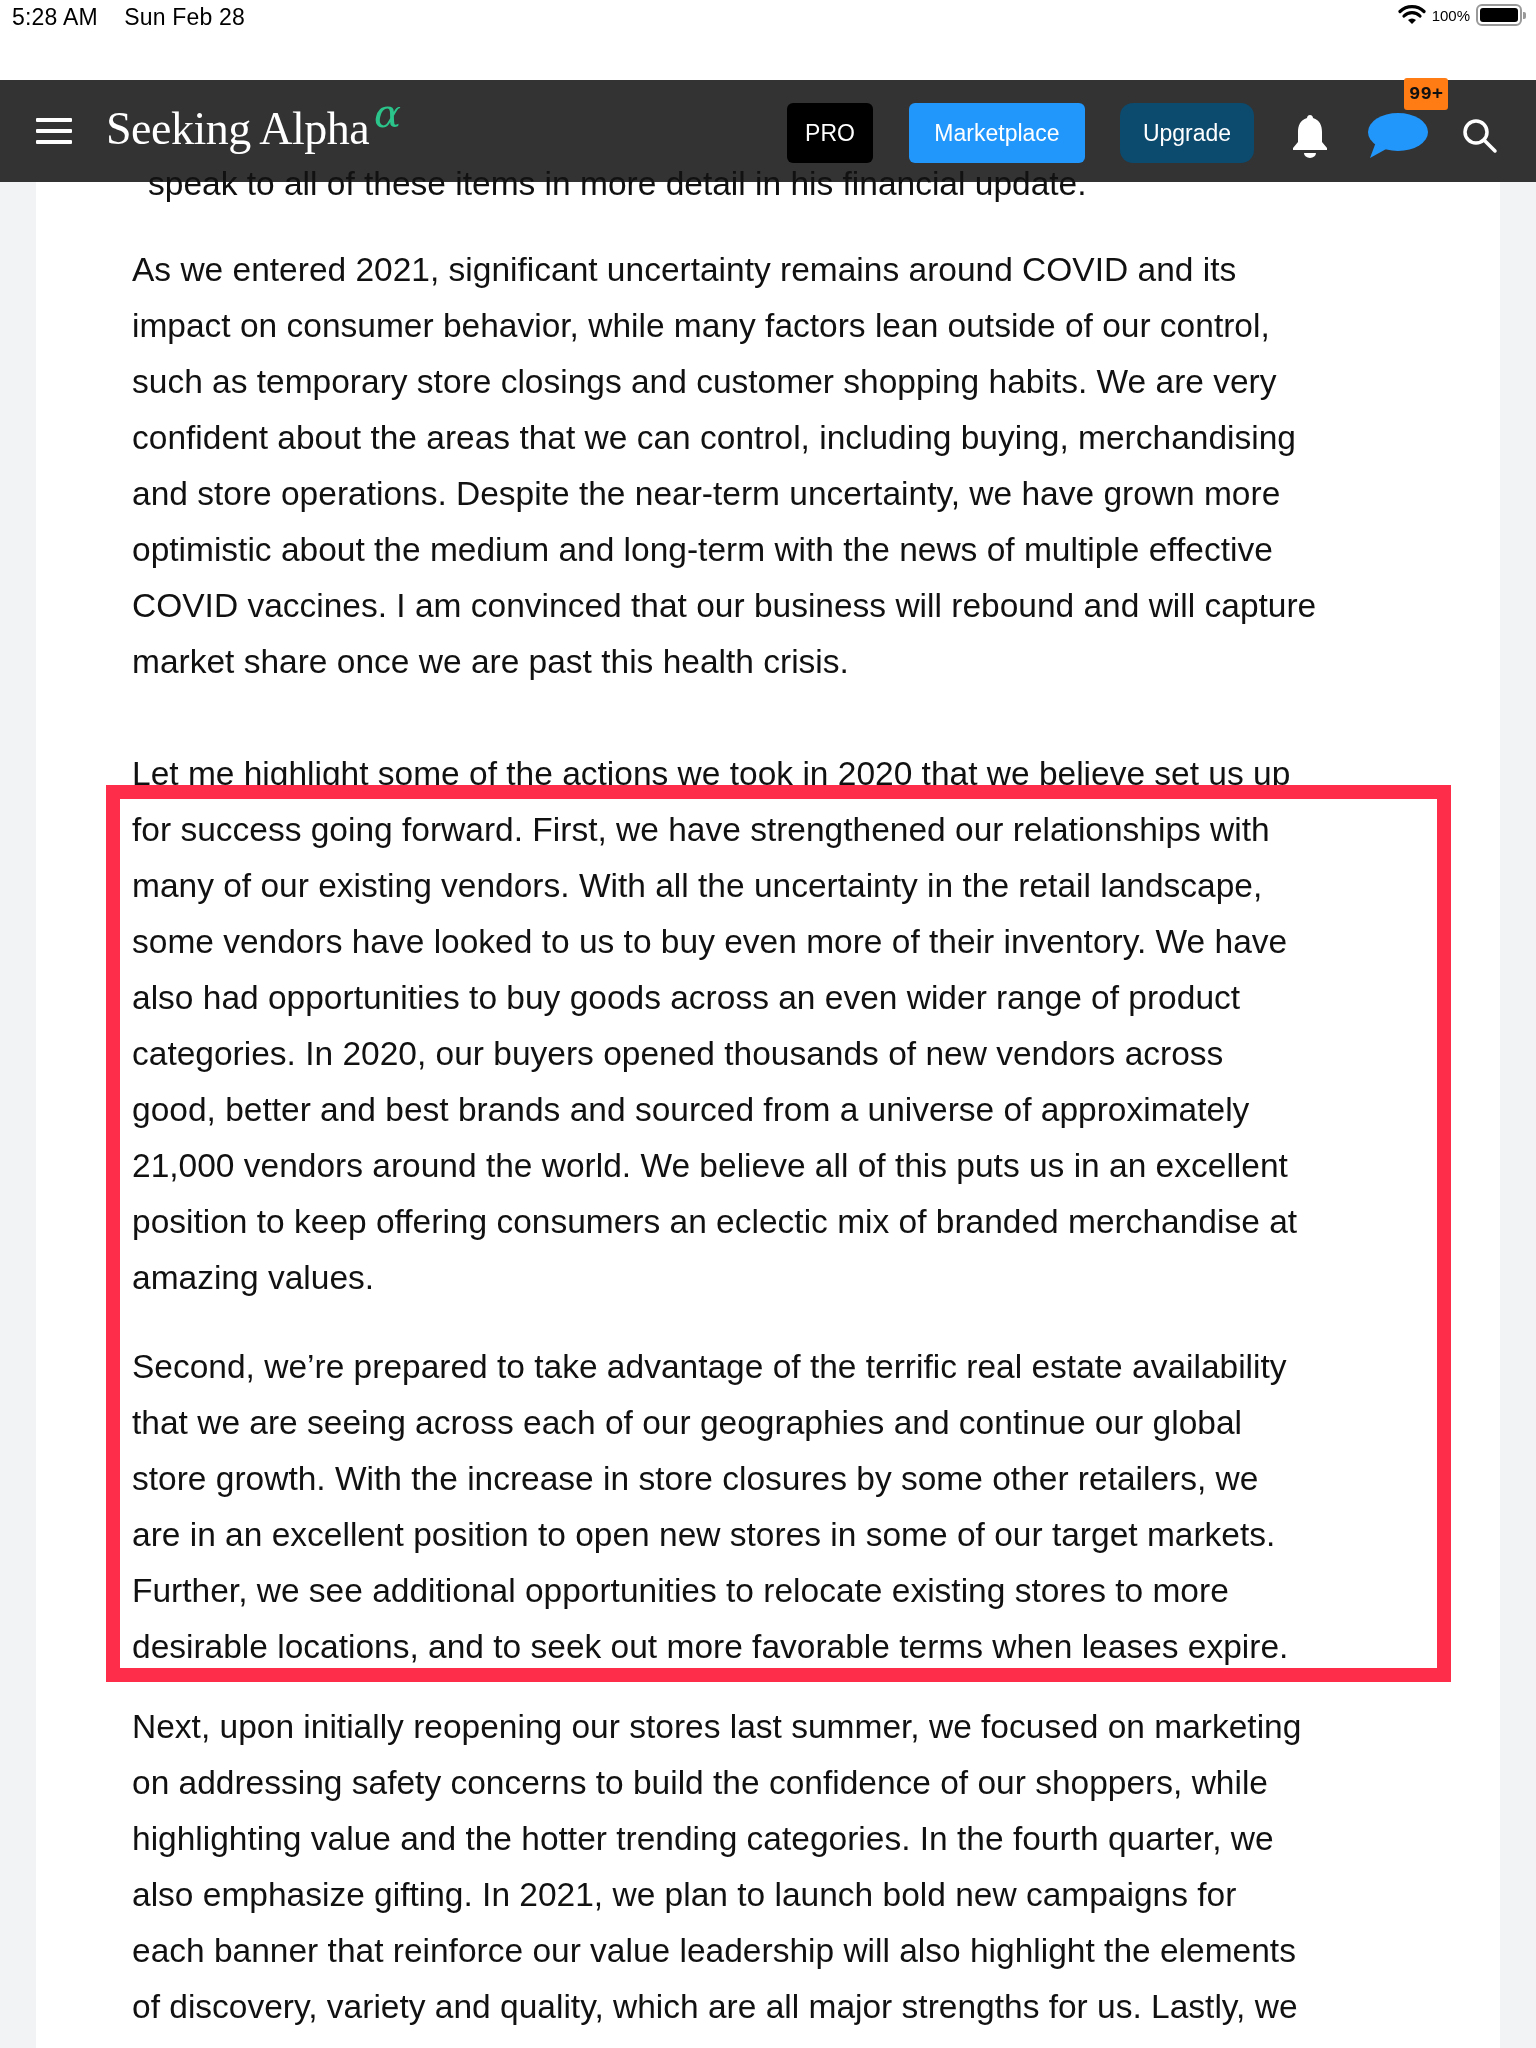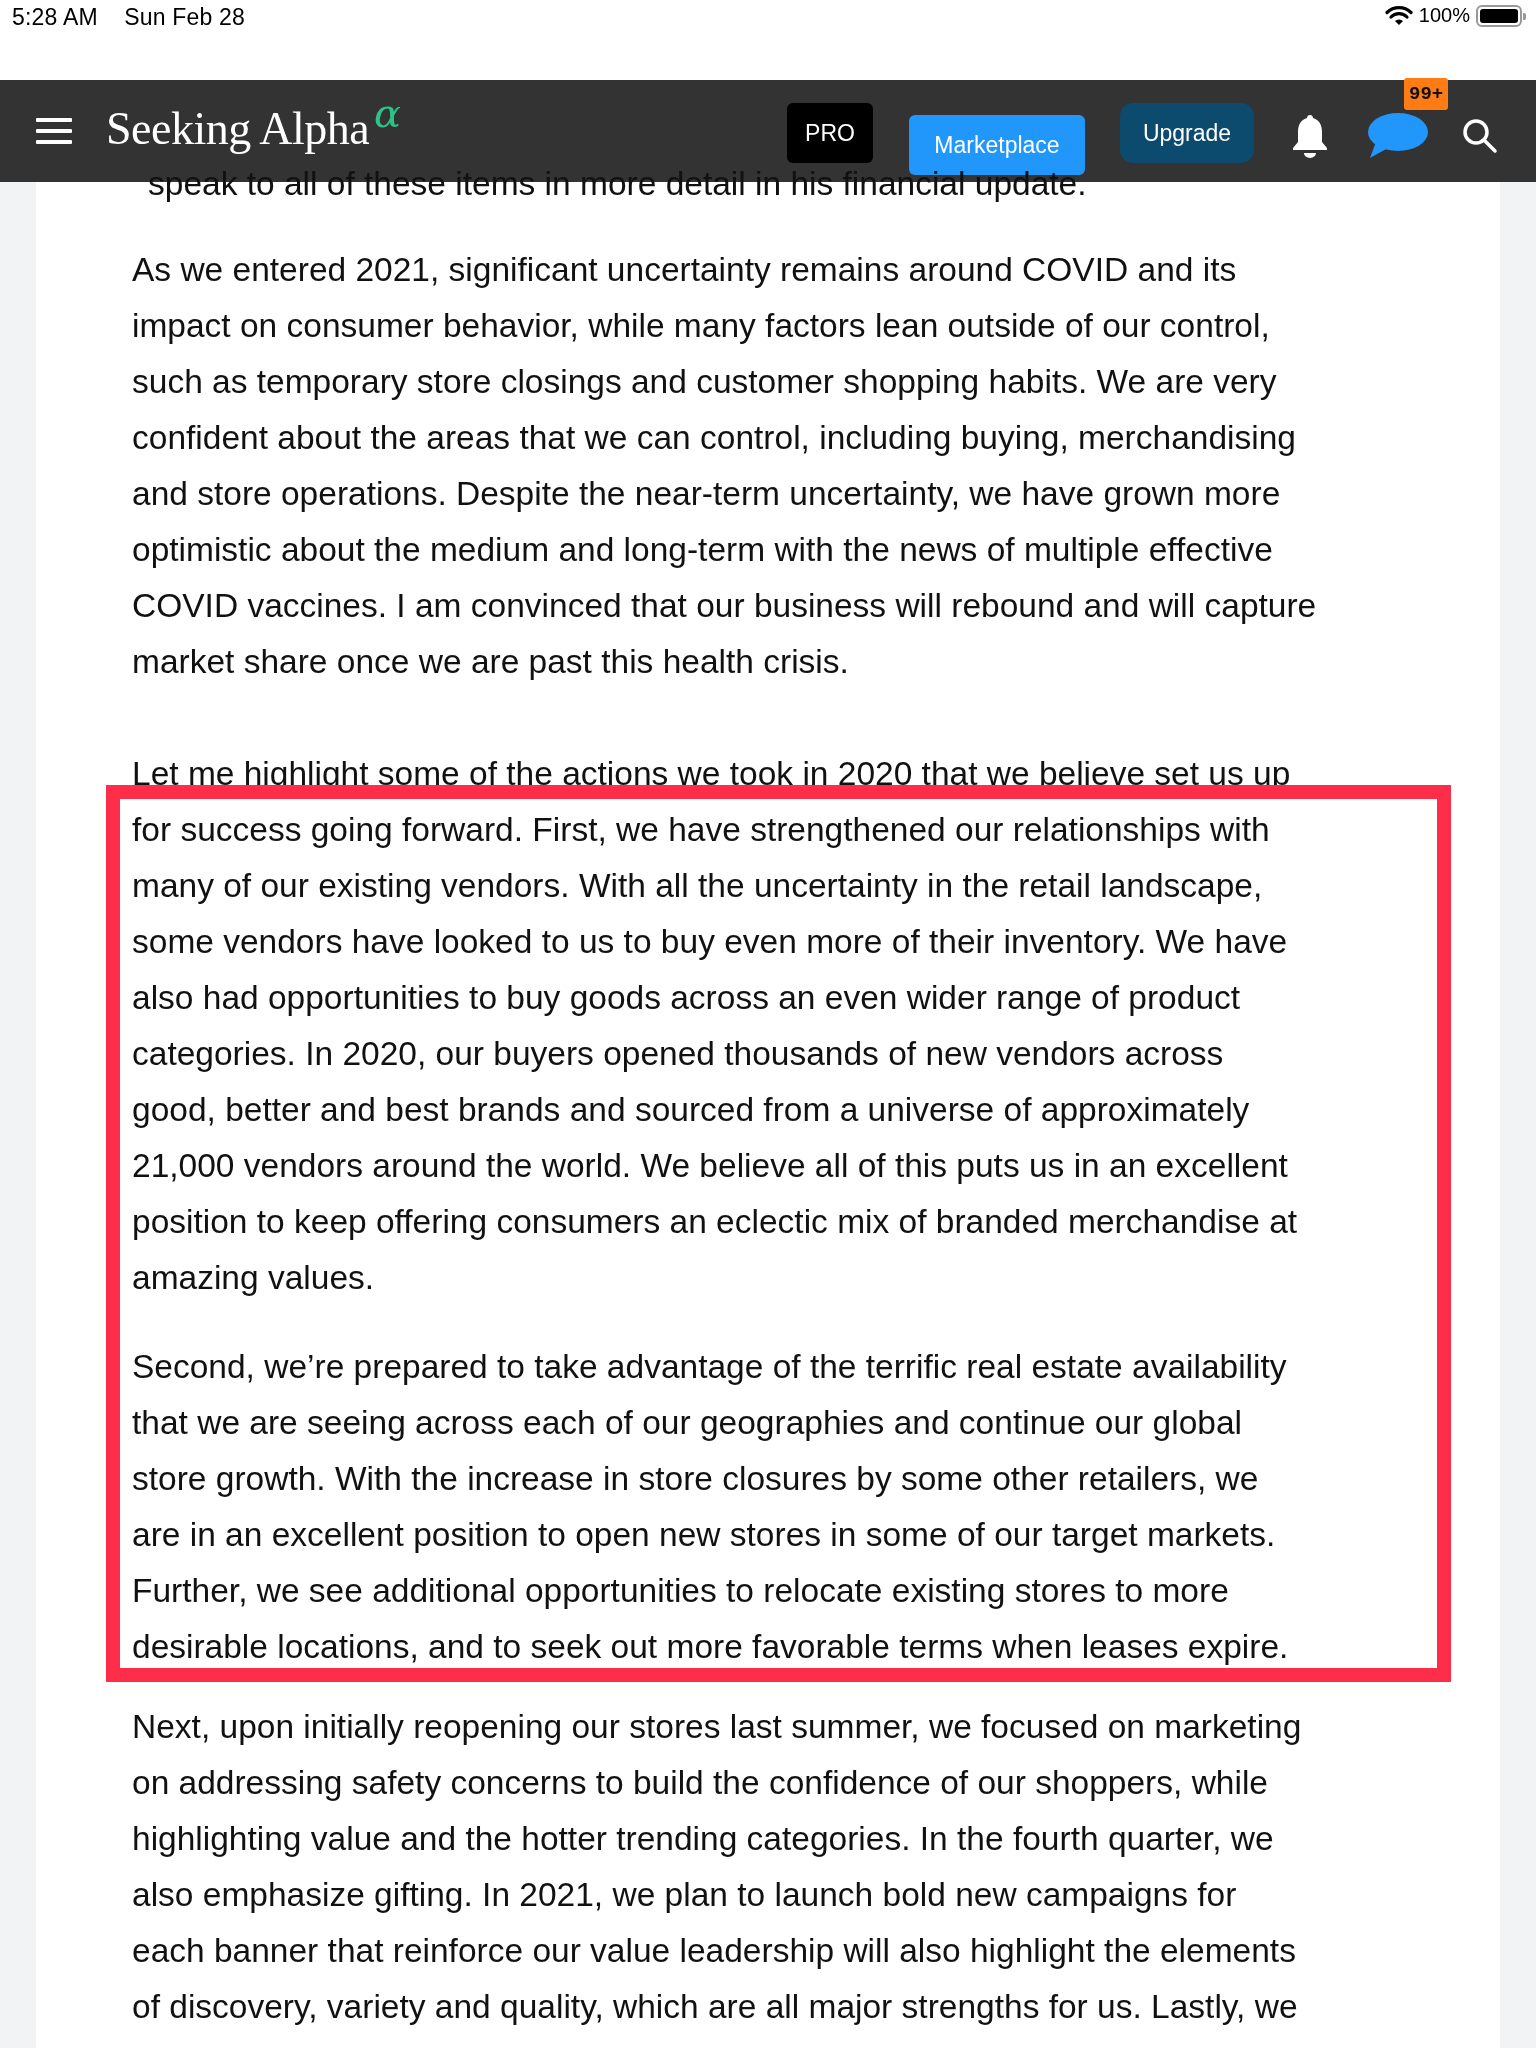--- a/index.html
+++ b/index.html
@@ -11,21 +11,21 @@
   
   .status-bar {
     position: absolute; left: 0; top: 0; width: 1536px; height: 80px;
     background: #ffffff; color: #000;
   }
   .status-time {
     position: absolute; left: 12px; top: 4px; font-size: 23px; letter-spacing: 0.2px;
   }
   .status-right {
     position: absolute; right: 14px; top: 4px; display: flex; align-items: center; gap: 6px;
-    font-size: 20px;
+    font-size: 15px;
   }
   .battery {
     width: 46px; height: 22px; border: 2px solid #999; border-radius: 6px; padding: 2px; position: relative;
   }
   .battery-fill { width: 100%; height: 100%; background: #000; border-radius: 3px; }
   .battery::after {
     content: ""; position: absolute; right: -6px; top: 6px; width: 3px; height: 7px; background: #999; border-radius: 0 2px 2px 0;
   }
   .url-bar {
     position: absolute; left: 0; top: 36px; width: 1536px; text-align: center;
@@ -121,21 +121,21 @@
 <div class="site-header">
   <div class="hamburger">
     <span></span>
       <span></span>
       <span></span>
   </div>
   <div class="logo">Seeking Alpha</div>
   <div class="logo-alpha">α</div>
 
   <button class="hdr-btn btn-pro" style="background:#000000;">PRO</button>
-  <button class="hdr-btn btn-market" style="background:#2196fb;margin-top:12px;">Marketplace</button>
+  <button class="hdr-btn btn-market" style="background:#2196fb;">Marketplace</button>
   <button class="hdr-btn btn-upgrade" style="background:#0c4a6e;border-radius:13px;">Upgrade</button>
 
   <svg class="bell" viewBox="0 0 42 48">
     <path d="M21 3 c-2 0 -3 1.5 -3 3 c-7 2 -9 8 -9 14 v10 l-5 6 v2 h34 v-2 l-5 -6 v-10 c0 -6 -2 -12 -9 -14 c0 -1.5 -1 -3 -3 -3 z" fill="#fff"></path>
     <path d="M15 41 a6 5 0 0 0 12 0 z" fill="#fff"></path>
   </svg>
 
   <svg class="chat" viewBox="0 0 64 52">
     <ellipse cx="34" cy="22" rx="30" ry="19" fill="#2196fb"></ellipse>
     <path d="M12 32 L6 48 L24 38 z" fill="#2196fb"></path>

